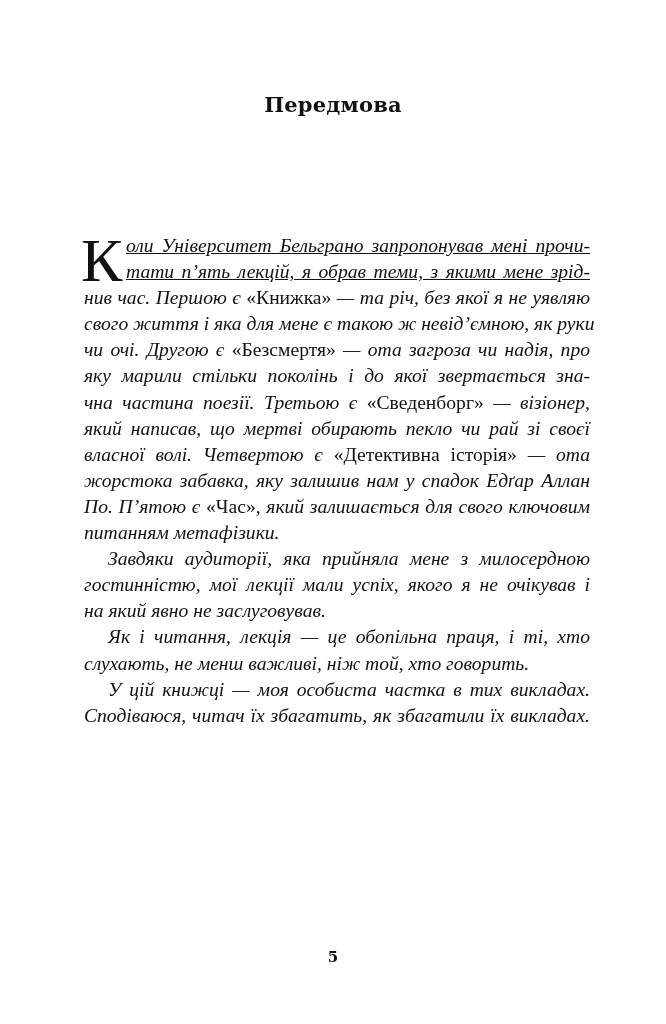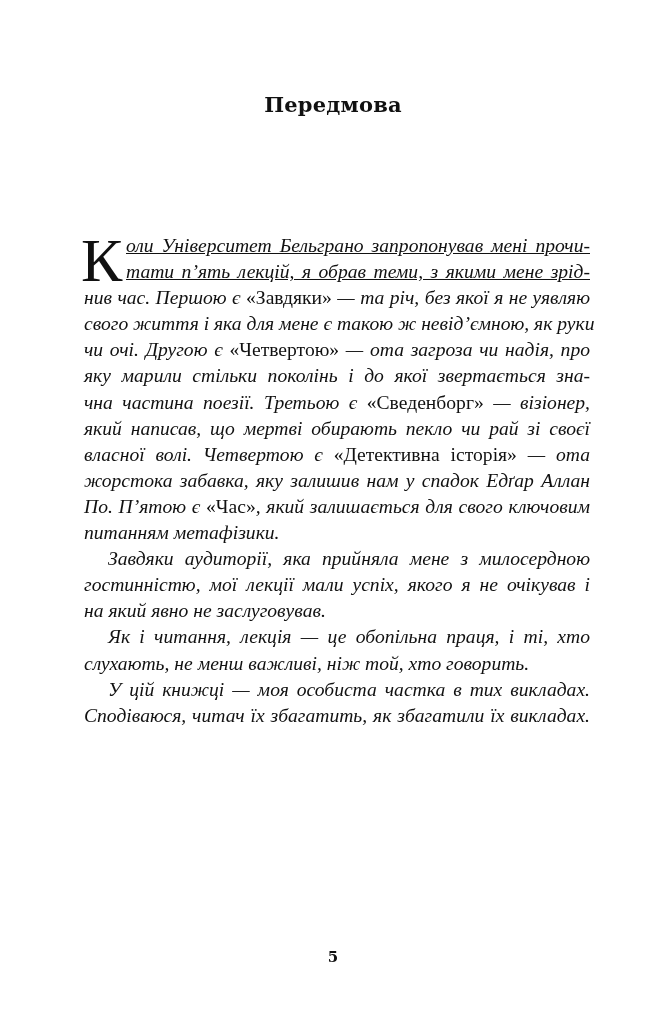--- a/index.html
+++ b/index.html
@@ -102,23 +102,23 @@
 <div class="page">
 
   <h1 class="title">Передмова</h1>
 
   <div class="body-text">
 
     <div class="dropcap-block">
       <span class="dropcap">К</span>
       <span class="line after-cap"><span>оли Університет Бельграно запропонував мені прочи-</span></span>
       <span class="line after-cap"><span>тати п’ять лекцій, я обрав теми, з якими мене зрід-</span></span>
-      <span class="line"><span>нив час. Першою є </span><span class="upright">«Завдяки»</span><span> — та річ, без якої я не уявляю</span></span>
+      <span class="line"><span>нив час. Першою є </span><span class="upright">«Книжка»</span><span> — та річ, без якої я не уявляю</span></span>
       <span class="line"><span>свого життя і яка для мене є такою ж невід’ємною, як руки</span></span>
-      <span class="line"><span>чи очі. Другою є </span><span class="upright">«Четвертою»</span><span> — ота загроза чи надія, про</span></span>
+      <span class="line"><span>чи очі. Другою є </span><span class="upright">«Безсмертя»</span><span> — ота загроза чи надія, про</span></span>
       <span class="line"><span>яку марили стільки поколінь і до якої звертається зна-</span></span>
       <span class="line"><span>чна частина поезії. Третьою є </span><span class="upright">«Сведенборг»</span><span> — візіонер,</span></span>
       <span class="line"><span>який написав, що мертві обирають пекло чи рай зі своєї</span></span>
       <span class="line"><span>власної волі. Четвертою є </span><span class="upright">«Детективна історія»</span><span> — ота</span></span>
       <span class="line"><span>жорстока забавка, яку залишив нам у спадок Едґар Аллан</span></span>
       <span class="line"><span>По. П’ятою є </span><span class="upright">«Час»</span><span>, який залишається для свого ключовим</span></span>
       <span class="line last"><span>питанням метафізики.</span></span>
     </div>
 
     <div>

